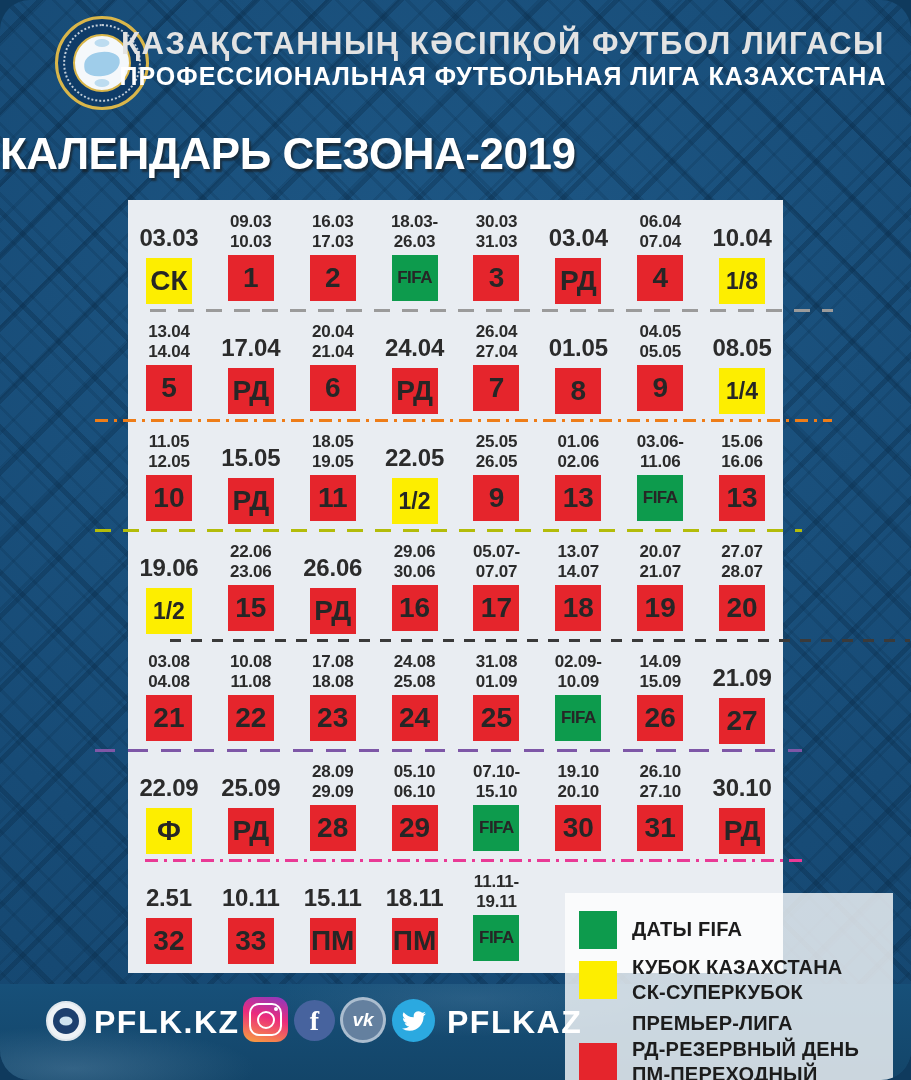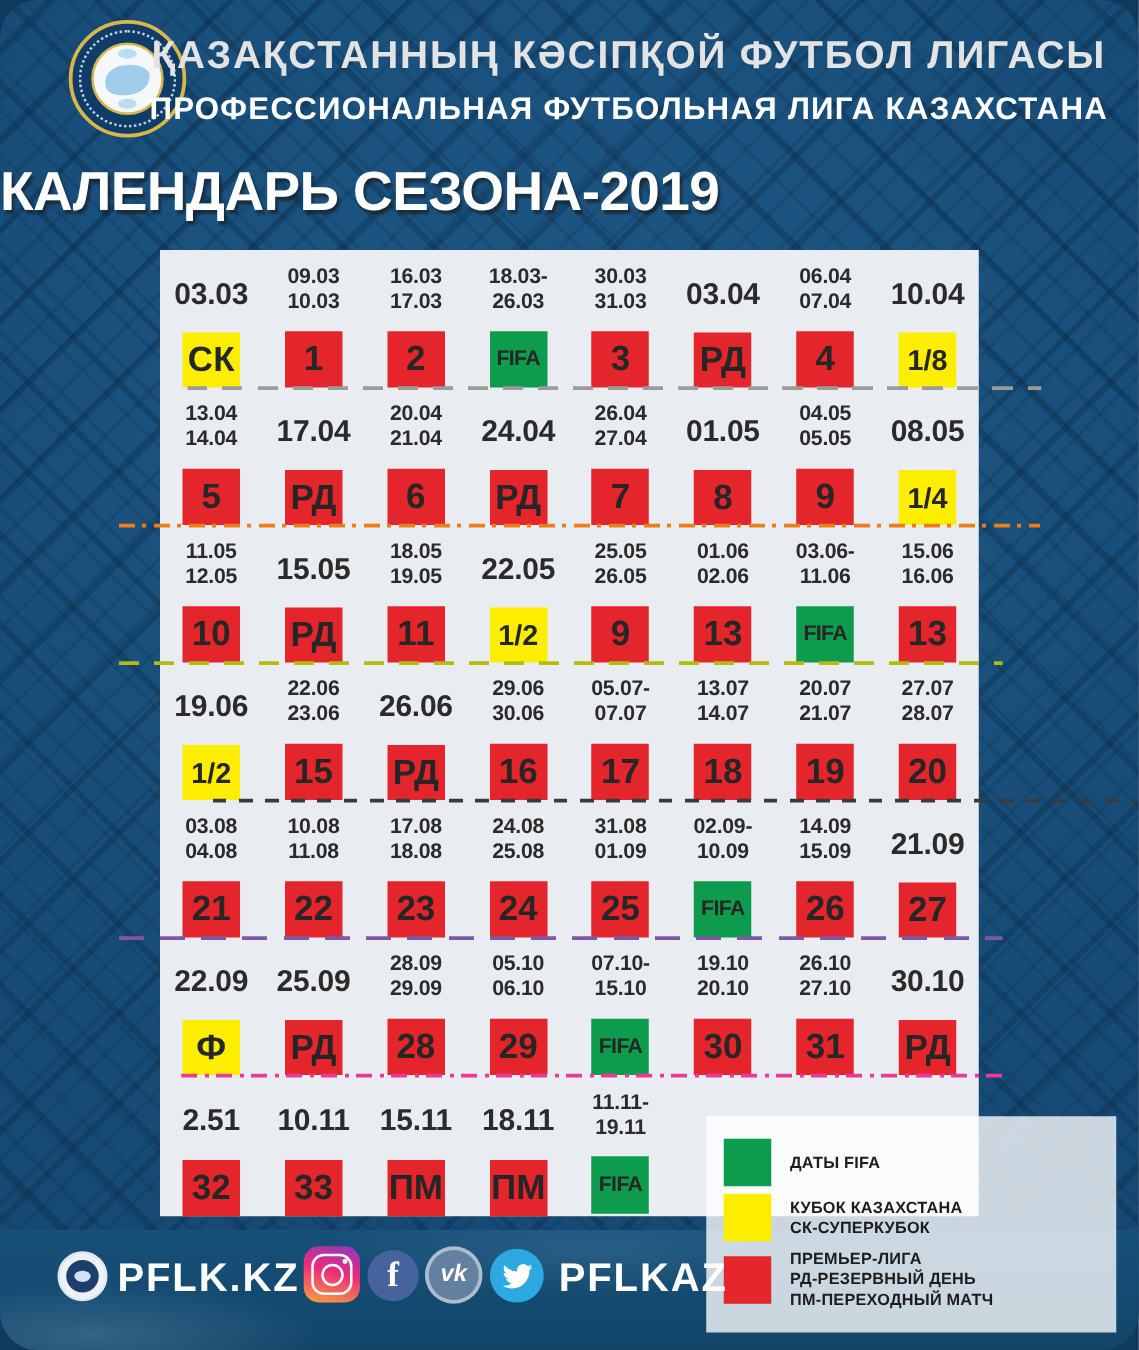--- a/index.html
+++ b/index.html
@@ -24,54 +24,54 @@
         background:#0f3c68;border:3px solid #d9b64a;box-sizing:border-box;z-index:2;}
   .logo-ring2{position:absolute;inset:5px;border-radius:50%;border:2px dotted rgba(255,255,255,.75);}
   .logo-inner{position:absolute;inset:15px;border-radius:50%;background:#f4f8fb;border:2px solid #d9b64a;overflow:hidden;}
   .logo-map{position:absolute;left:17%;top:29%;width:66%;height:44%;background:#9fcdea;
             border-radius:45% 55% 50% 50%/55% 45% 60% 40%;transform:rotate(-8deg);}
   .logo-orn{position:absolute;left:50%;width:28%;height:15%;background:#bcdcf0;border-radius:50%;transform:translateX(-50%);}
   .logo-orn.top{top:5%;} .logo-orn.bottom{bottom:5%;}
 
   .org-titles{position:absolute;left:95px;top:26px;width:816px;text-align:center;z-index:2;}
   .org-kk{font-size:31px;font-weight:bold;color:#e3e3e3;letter-spacing:1.5px;white-space:nowrap;}
-  .org-ru{margin-top:11px;font-size:25px;font-weight:bold;color:#ffffff;letter-spacing:1px;white-space:nowrap;}
+  .org-ru{font-size:25px;font-weight:bold;color:#ffffff;letter-spacing:1px;white-space:nowrap;}
   .season-title{position:absolute;left:0;top:129px;width:911px;z-index:2;
     font-size:44px;font-weight:bold;color:#ffffff;letter-spacing:-0.5px;
     text-shadow:2px 3px 2px rgba(25,25,25,.6);}
 
   
   .panel{position:absolute;left:128px;top:200px;width:655px;height:773px;background:#e9edf2;z-index:2;}
   .cal-grid{position:relative;width:100%;height:100%;}
   .cal-row{display:flex;position:relative;height:110px;}
   .cal-row:last-child{height:113px;}
   .cal-cell{flex:1;display:flex;flex-direction:column;align-items:center;}
   .cell-date{height:46px;margin-top:6px;display:flex;flex-direction:column;justify-content:flex-end;align-items:center;
              font-size:17px;font-weight:bold;line-height:1.18;color:#2b2b2b;letter-spacing:-0.2px;}
   .cell-date.single{font-size:24px;padding-bottom:3px;}
-  .cell-box{width:46px;height:46px;margin-top:13px;display:flex;align-items:center;justify-content:center;
+  .cell-box{width:46px;height:46px;margin-top:3px;display:flex;align-items:center;justify-content:center;
             font-weight:bold;font-size:28px;color:#262626;}
   .cell-box.premier{background:var(--premier,#e5252c);}
   .cell-box.cup{background:var(--cup,#fdee00);}
   .cell-box.fifa{background:var(--fifa,#0d9b4d);font-size:17px;letter-spacing:-0.5px;}
   .cell-box.frac{font-size:23px;}
   .row-divider{position:absolute;bottom:-2px;height:3px;z-index:3;}
   .d1{left:22px;width:683px;}
   .d2{left:-33px;width:737px;}
   .d3{left:-33px;width:707px;}
   .d4{left:42px;width:740px;}
   .d5{left:-33px;width:707px;}
   .d6{left:17px;width:657px;}
 
   
   .legend{position:absolute;left:565px;top:893px;width:328px;box-sizing:border-box;z-index:3;
           background:rgba(255,255,255,.78);padding:12px 14px;}
   .legend-item{display:flex;align-items:center;margin:6px 0;}
   .legend-swatch{width:38px;height:38px;flex:0 0 38px;margin-right:15px;}
-  .legend-text{font-size:13px;font-weight:bold;color:#1c1c1c;line-height:1.26;letter-spacing:0.2px;}
+  .legend-text{font-size:20px;font-weight:bold;color:#1c1c1c;line-height:1.26;letter-spacing:0.2px;}
 
   
   .f-logo{position:absolute;left:46px;top:1001px;width:40px;height:40px;border-radius:50%;
           background:#eef2f6;border:2px solid #dfe6ec;box-sizing:border-box;z-index:3;}
   .f-core{position:absolute;inset:5px;border-radius:50%;background:#1d3f6e;}
   .f-dot{position:absolute;left:50%;top:50%;width:13px;height:9px;background:#cfe2f0;border-radius:50%;transform:translate(-50%,-50%);}
   .f-site{position:absolute;left:94px;top:1003px;font-size:32px;line-height:38px;font-weight:bold;color:#fff;letter-spacing:1.5px;z-index:3;}
   .f-handle{position:absolute;left:447px;top:1003px;font-size:32px;line-height:38px;font-weight:bold;color:#fff;letter-spacing:1.5px;z-index:3;}
 
   .ig{position:absolute;left:243px;top:997px;width:45px;height:45px;border-radius:12px;z-index:3;

